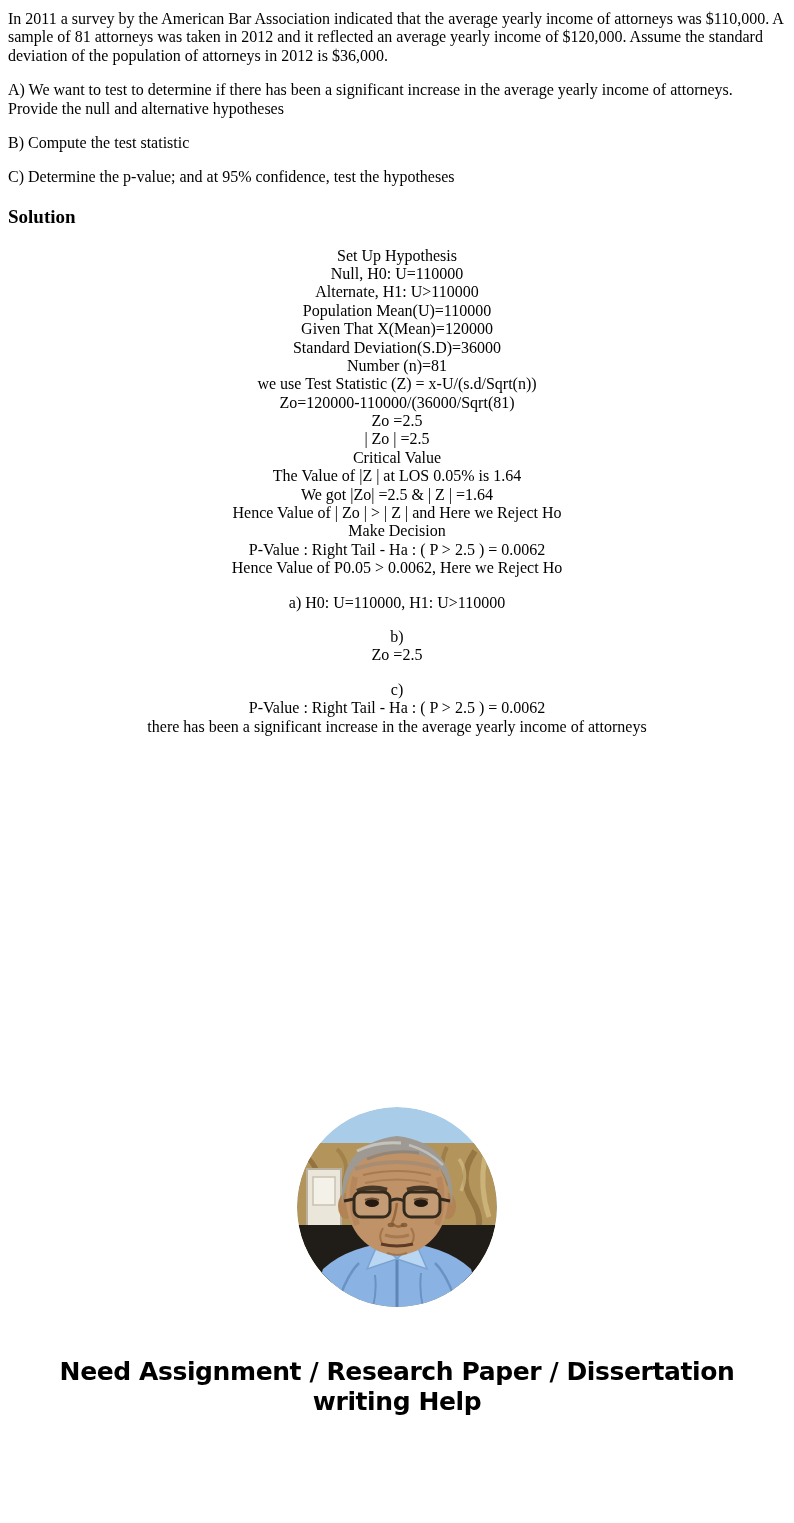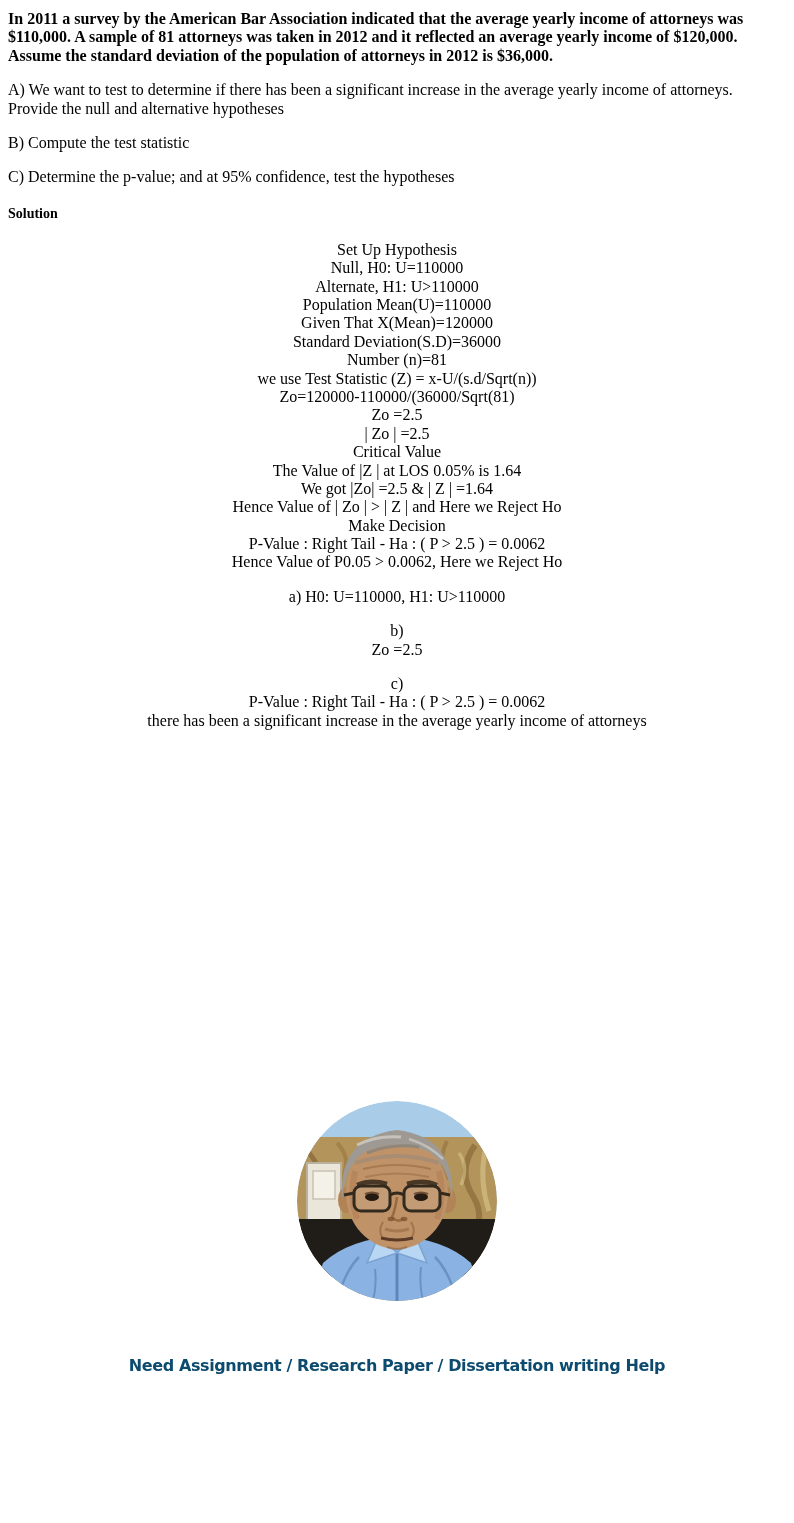--- a/index.html
+++ b/index.html
@@ -10,24 +10,24 @@
     min-height: 1523px;
     background: #ffffff;
     color: #000000;
     font-family: "Liberation Serif", "DejaVu Serif", serif;
     font-size: 16px;
     line-height: 1.15;
     padding: 8px;
     overflow: hidden;
   }
   .para { margin: 16px 0; }
-  .para.first { margin-top: 2px; font-weight: bold; }
+  .para.first { margin-top: 2px; }
   .line { display: block; text-align: center; }
   h3.solution-heading {
-    font-size: 14px;
+    font-size: 19px;
     font-weight: bold;
     margin: 19px 0;
     font-family: "Liberation Serif", "DejaVu Serif", serif;
   }
   .avatar-wrap {
     margin-top: 371px;
     display: flex;
     justify-content: center;
   }
   .avatar-circle {
@@ -35,24 +35,24 @@
     height: 200px;
     border-radius: 50%;
     overflow: hidden;
     flex: 0 0 auto;
   }
   footer.banner {
     margin-top: 50px;
     text-align: center;
     font-family: "DejaVu Sans", "Liberation Sans", sans-serif;
     font-weight: bold;
-    font-size: 16px;
+    font-size: 25px;
     line-height: 30px;
     letter-spacing: -0.4px;
-    color: #0c4a6e;
+    color: #000000;
   }
   footer.banner .banner-inner {
     max-width: 750px;
     margin: 0 auto;
   }
 </style>
 </head>
 <body>
 
 <div class="page">

